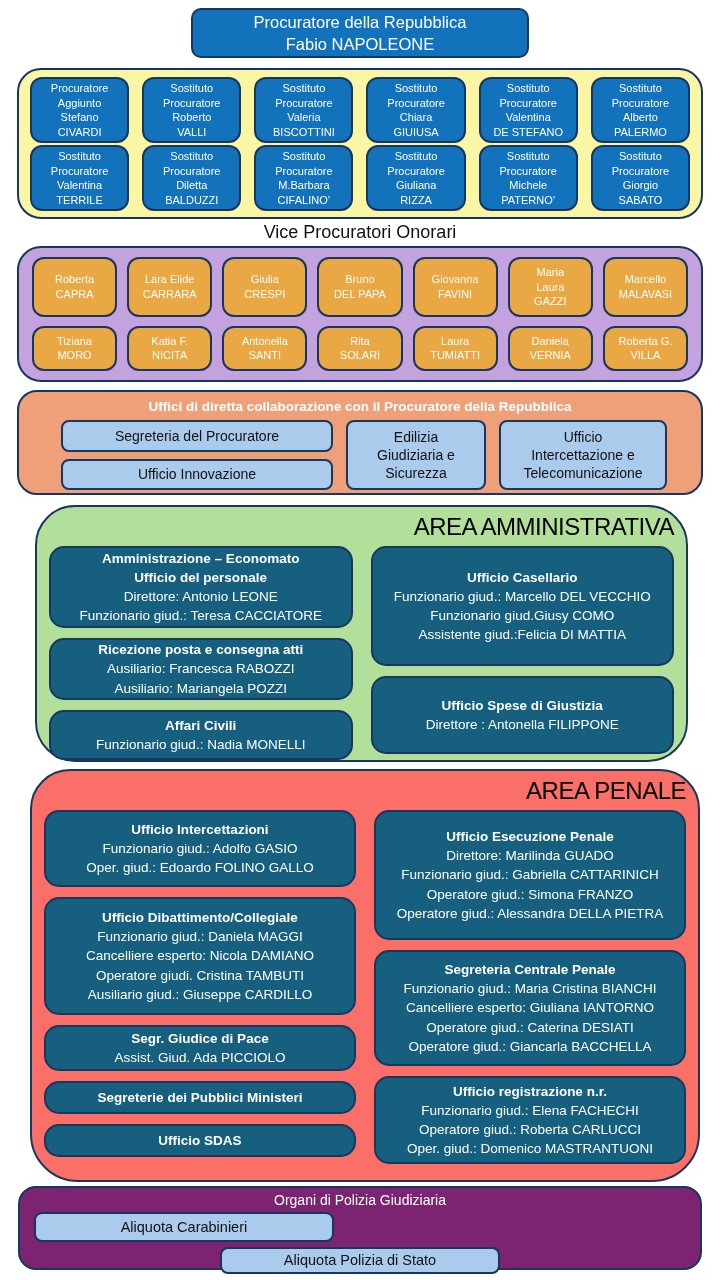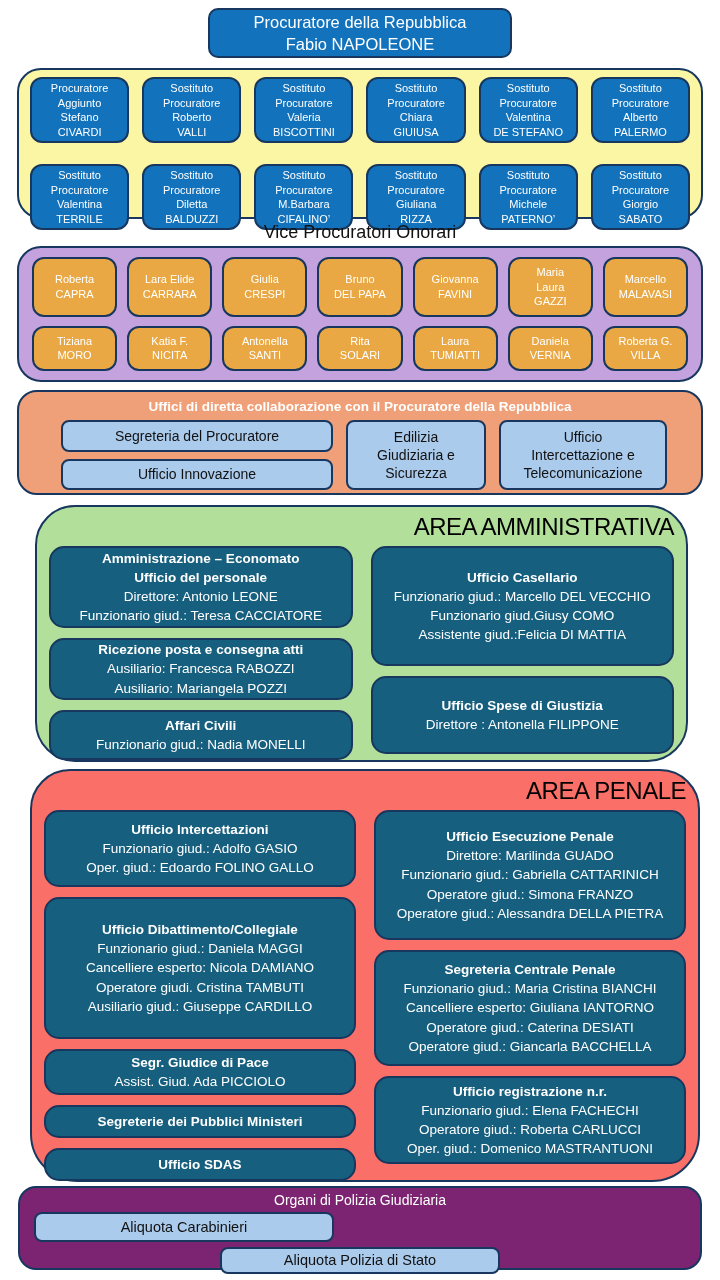--- a/index.html
+++ b/index.html
@@ -14,28 +14,28 @@
     --teal:#175F7E;
     --red:#FA6F67;
     --dpurple:#7C2472;
   }
   *{box-sizing:border-box;margin:0;padding:0;}
   body{width:720px;height:1280px;background:#fff;overflow:hidden;
        font-family:"Liberation Sans",sans-serif;color:#111;}
   .pre{white-space:pre-line;}
 
   
-  .top-box{width:304px;height:50px;margin:8px auto 0;background:var(--blue);
+  .top-box{width:338px;height:50px;margin:8px auto 0;background:var(--blue);
     border:2.5px solid var(--navy);border-radius:10px;display:flex;align-items:center;
     justify-content:center;text-align:center;color:#fff;font-size:16.5px;line-height:1.35;}
 
   
   .yellow{margin:10px 17px 0;height:151px;background:var(--yellow);
     border:2.5px solid var(--navy);border-radius:24px;padding:7px 11px;}
-  .grid6{display:grid;grid-template-columns:repeat(6,1fr);gap:21px 13px;height:100%;}
+  .grid6{display:grid;grid-template-columns:repeat(6,1fr);gap:2px 13px;height:100%;}
   .blue-box{background:var(--blue);border:2px solid var(--navy);border-radius:12px;
     color:#fff;font-size:11px;line-height:1.32;display:flex;align-items:center;
     justify-content:center;text-align:center;padding:2px;}
 
   
   .vpo-title{text-align:center;font-size:18px;margin:3px 0;color:#111;}
   .purple{margin:0 17px;height:136px;background:var(--purple);
     border:2.5px solid var(--navy);border-radius:24px;padding:9px 13px;}
   .grid7{display:grid;grid-template-columns:repeat(7,1fr);gap:9px 10px;height:100%;}
   .orange-box{background:var(--orangebox);border:2px solid var(--navy);border-radius:12px;
@@ -64,21 +64,21 @@
   .area-title{text-align:right;font-size:24px;letter-spacing:-0.5px;color:#000;margin:4px 0 5px;}
   .two-col{display:flex;gap:18px;}
   .col{display:flex;flex-direction:column;gap:10px;flex:1;}
   .teal-box{background:var(--teal);border:2px solid var(--navy);border-radius:15px;
     color:#fff;font-size:13.5px;line-height:1.42;display:flex;flex-direction:column;
     align-items:center;justify-content:center;text-align:center;padding:3px 8px;}
   .teal-title{font-weight:bold;}
   
   .h82{height:82px;} .h62{height:62px;} .h50{height:50px;}
   .h120{height:120px;} .h78{height:78px;}
-  .h77{height:77px;} .h118{height:142px;} .h46{height:46px;} .h33{height:33px;}
+  .h77{height:77px;} .h118{height:118px;} .h46{height:46px;} .h33{height:33px;}
   .h130{height:130px;} .h116{height:116px;} .h88{height:88px;}
 
   
   .bottom-sec{margin:4px 18px 0;height:84px;background:var(--dpurple);
     border:2.5px solid var(--navy);border-radius:18px;padding:3px 14px 4px;}
   .bottom-title{color:#fff;font-size:14px;text-align:center;margin:1px 0 4px;}
   .bottom-row{display:flex;justify-content:space-between;gap:14px;height:30px;}
   .bottom-row .lb{font-size:14.5px;}
   .b1{width:46%;} .b2{width:51%;}
   .bottom-center{display:flex;justify-content:center;margin-top:5px;}

